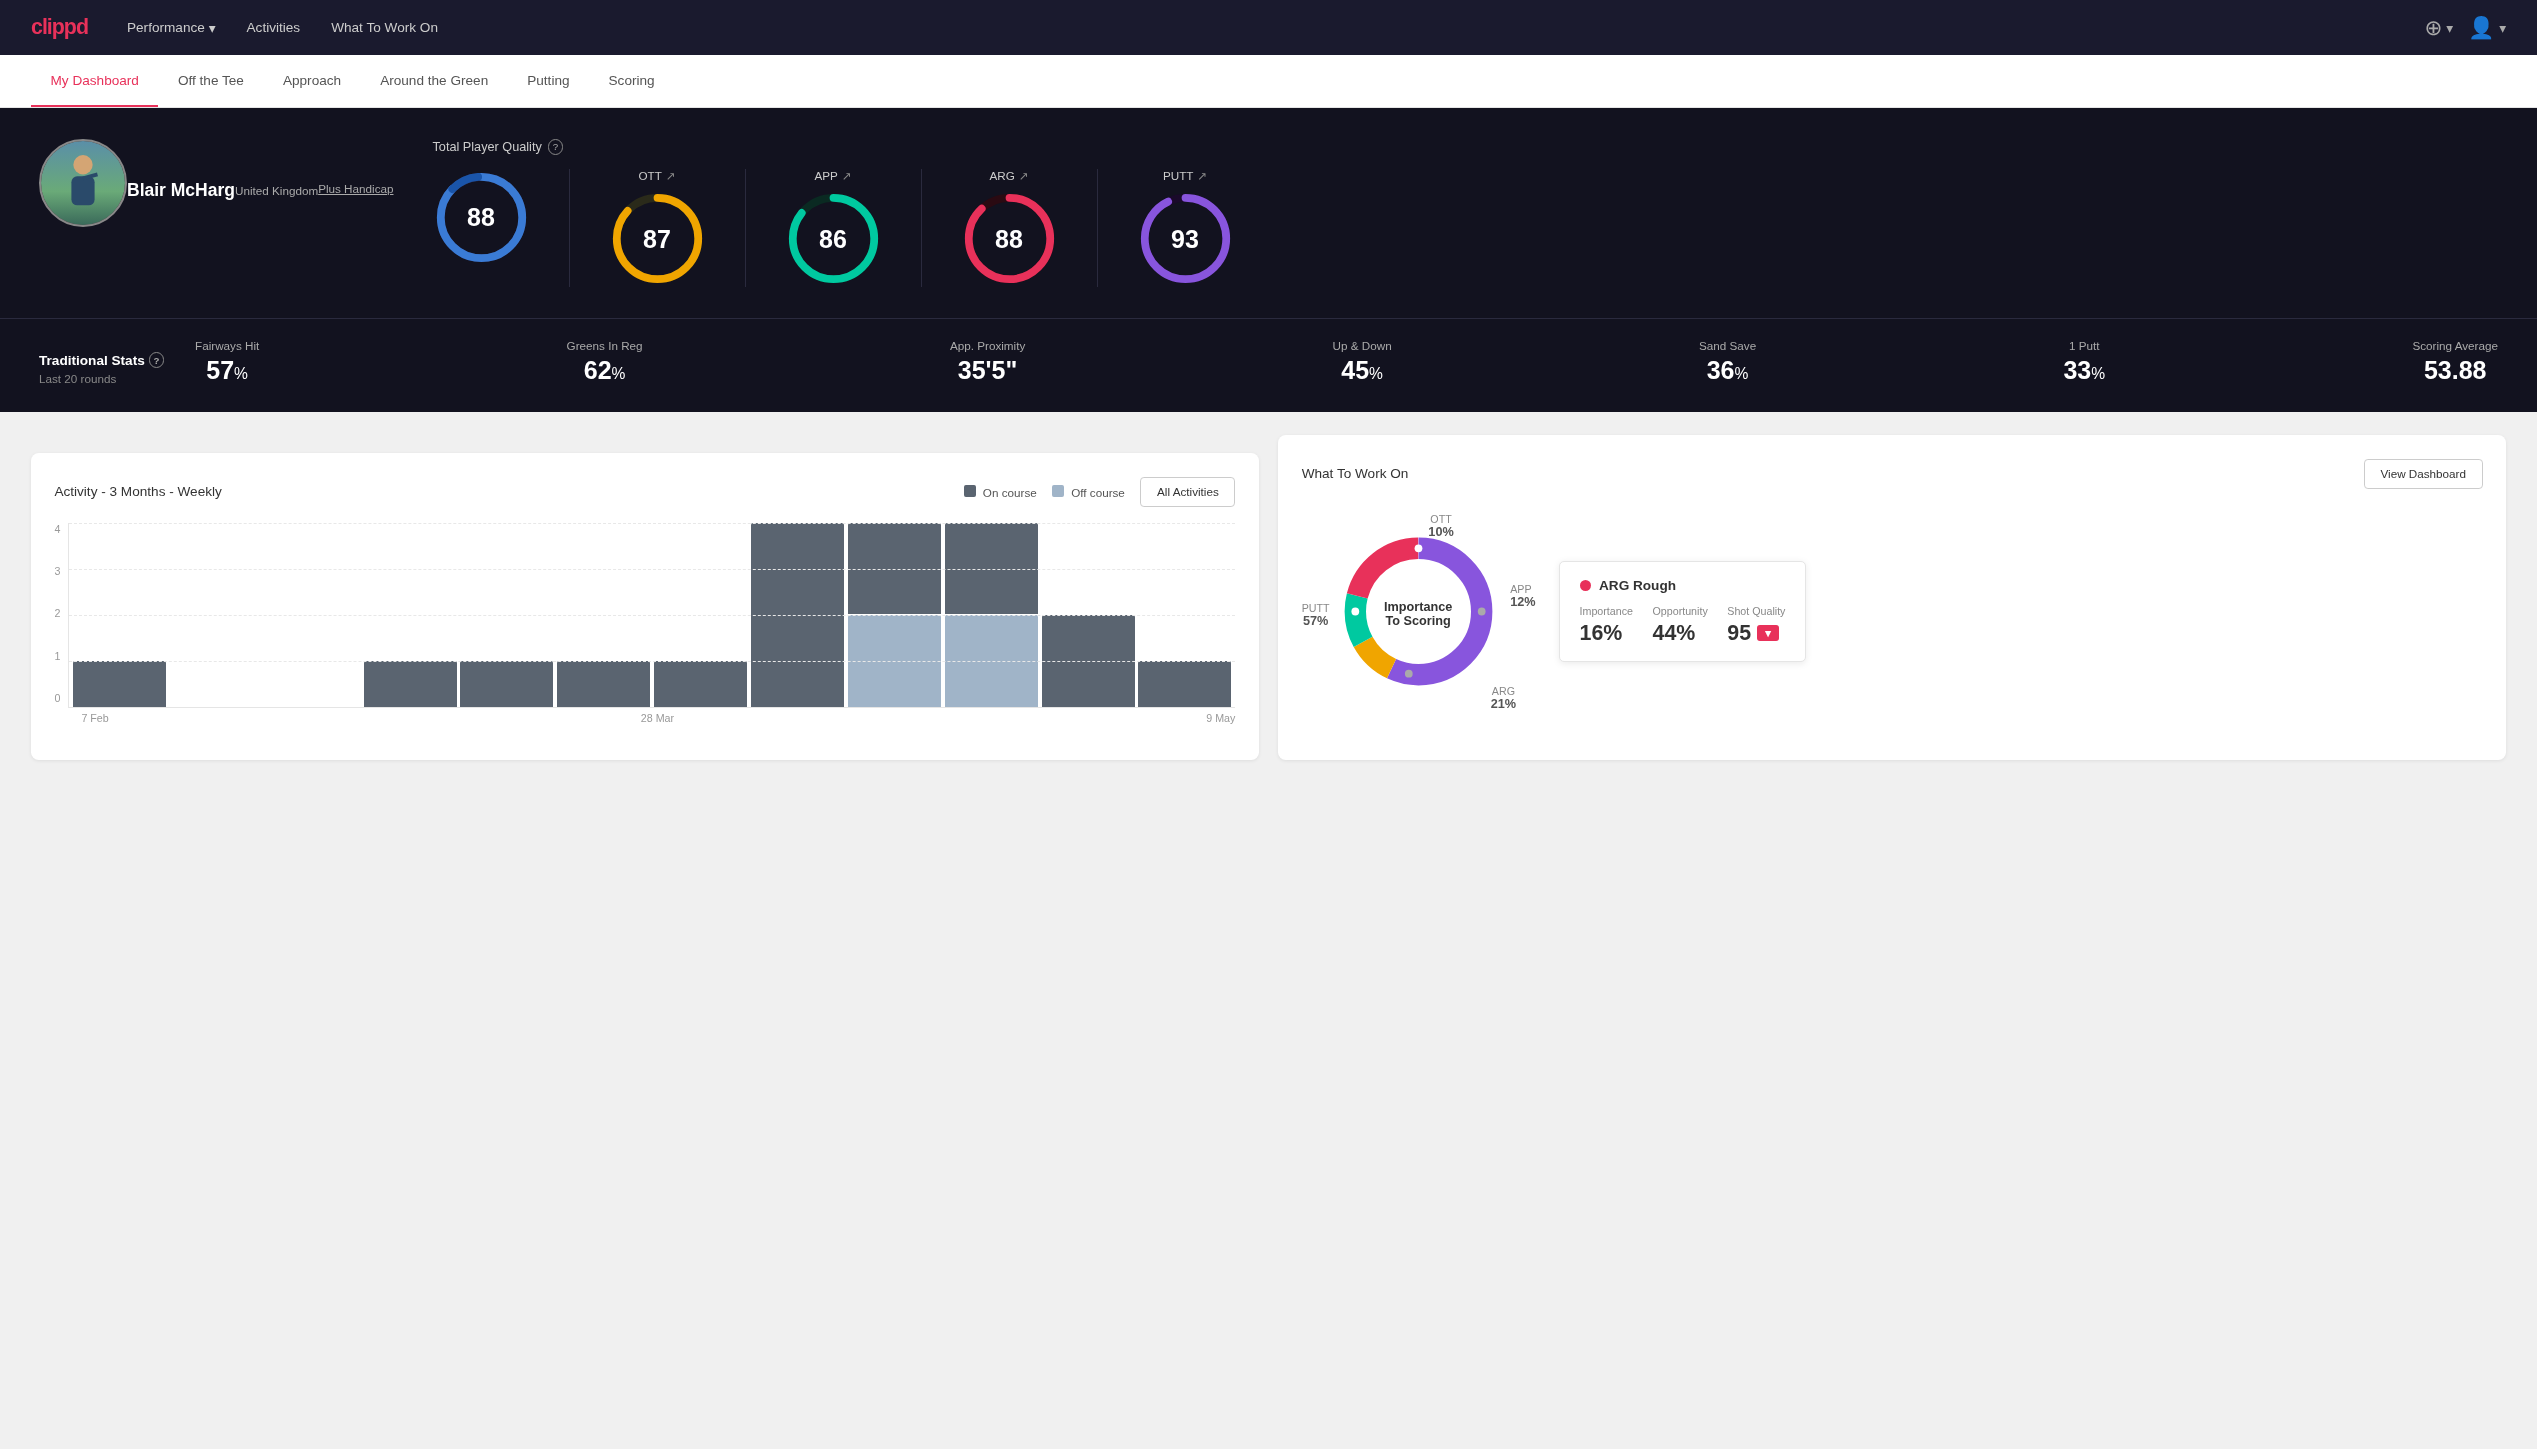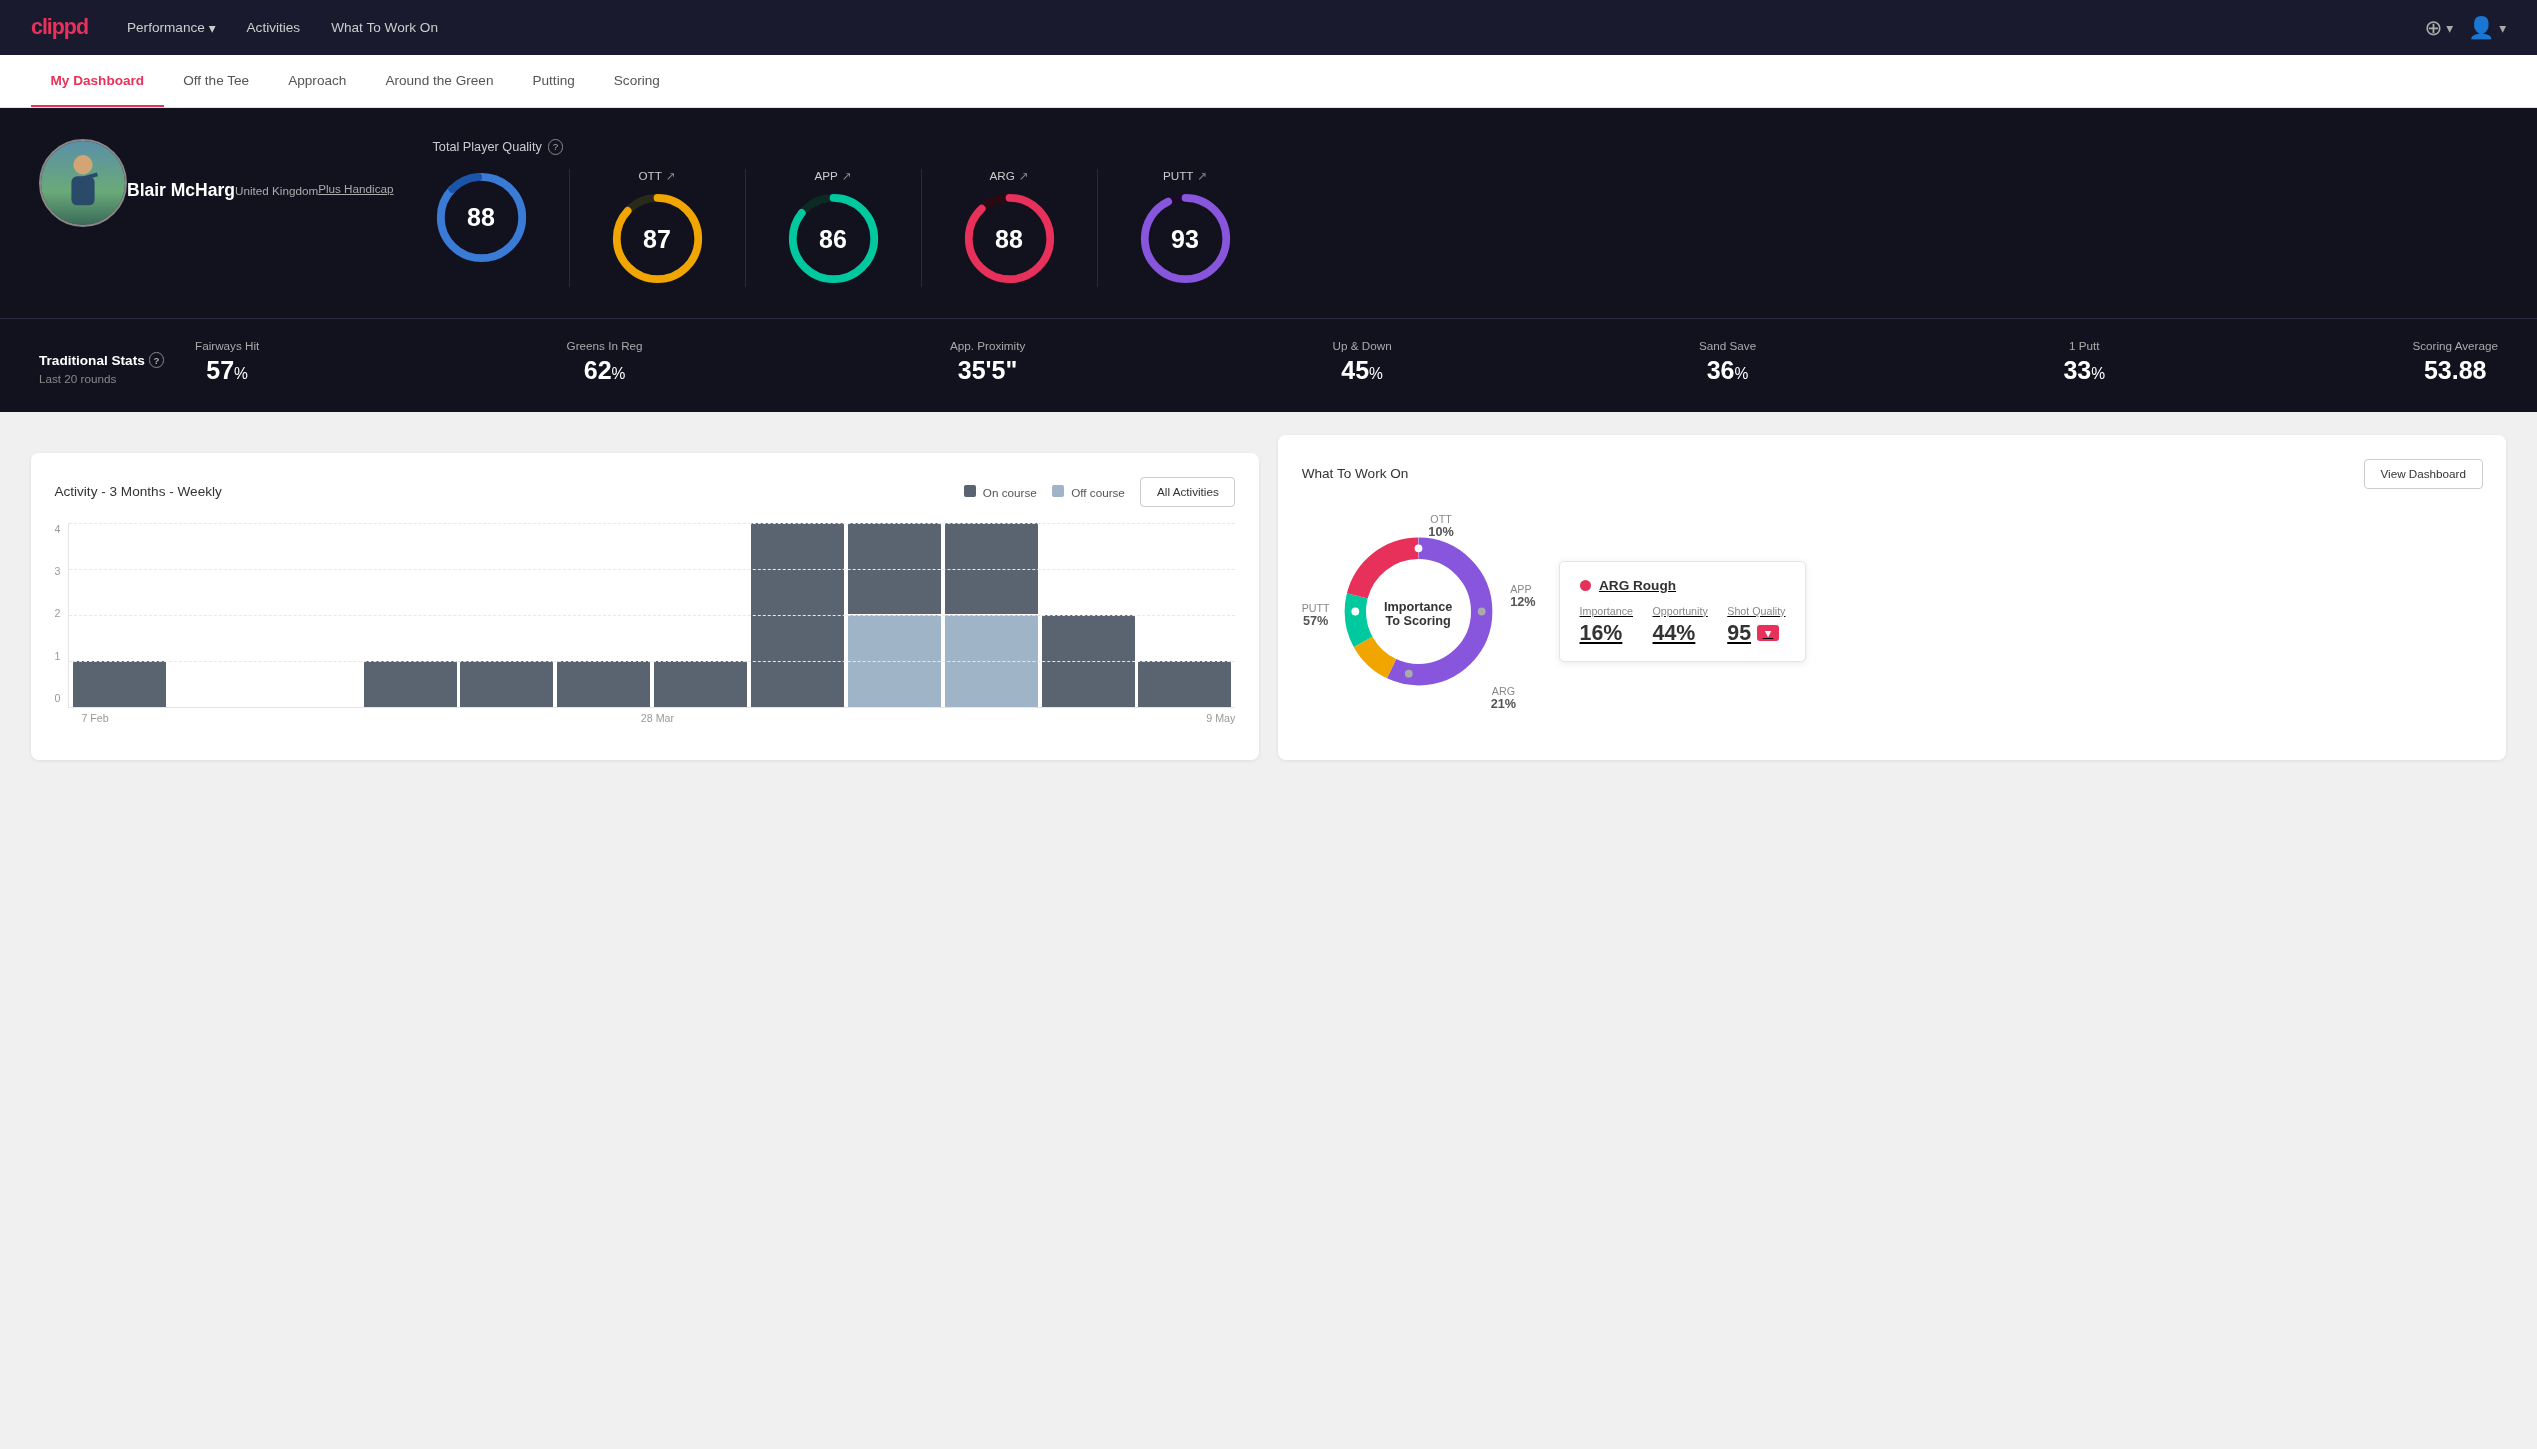--- a/index.html
+++ b/index.html
@@ -57,21 +57,21 @@
       padding: 17.5px 19.5px;
       font-size: 13.6px;
       color: #555;
       cursor: pointer;
       border-bottom: 2.9px solid transparent;
       white-space: nowrap;
     }
     .tab.active {
       color: #e8315a;
       border-bottom: 2.9px solid #e8315a;
-      font-weight: 700;
+      font-weight: 400;
     }
 
     
     .hero {
       background: #12121f;
       padding: 31px 39px;
     }
     .hero-inner {
       display: flex;
       align-items: flex-start;
@@ -310,21 +310,20 @@
     }
 
     
     .stat-card-overlay {
       background: #fff;
       border: 1px solid #e5e5e5;
       border-radius: 5px;
       padding: 15.6px 19.5px;
       min-width: 234px;
       box-shadow: 0 1.9px 7.8px rgba(0,0,0,0.08);
-      text-decoration: underline;
     }
     .overlay-title {
       display: flex;
       align-items: center;
       gap: 7.8px;
       font-size: 13.6px;
       font-weight: 600;
       color: #333;
       margin-bottom: 11.7px;
     }

